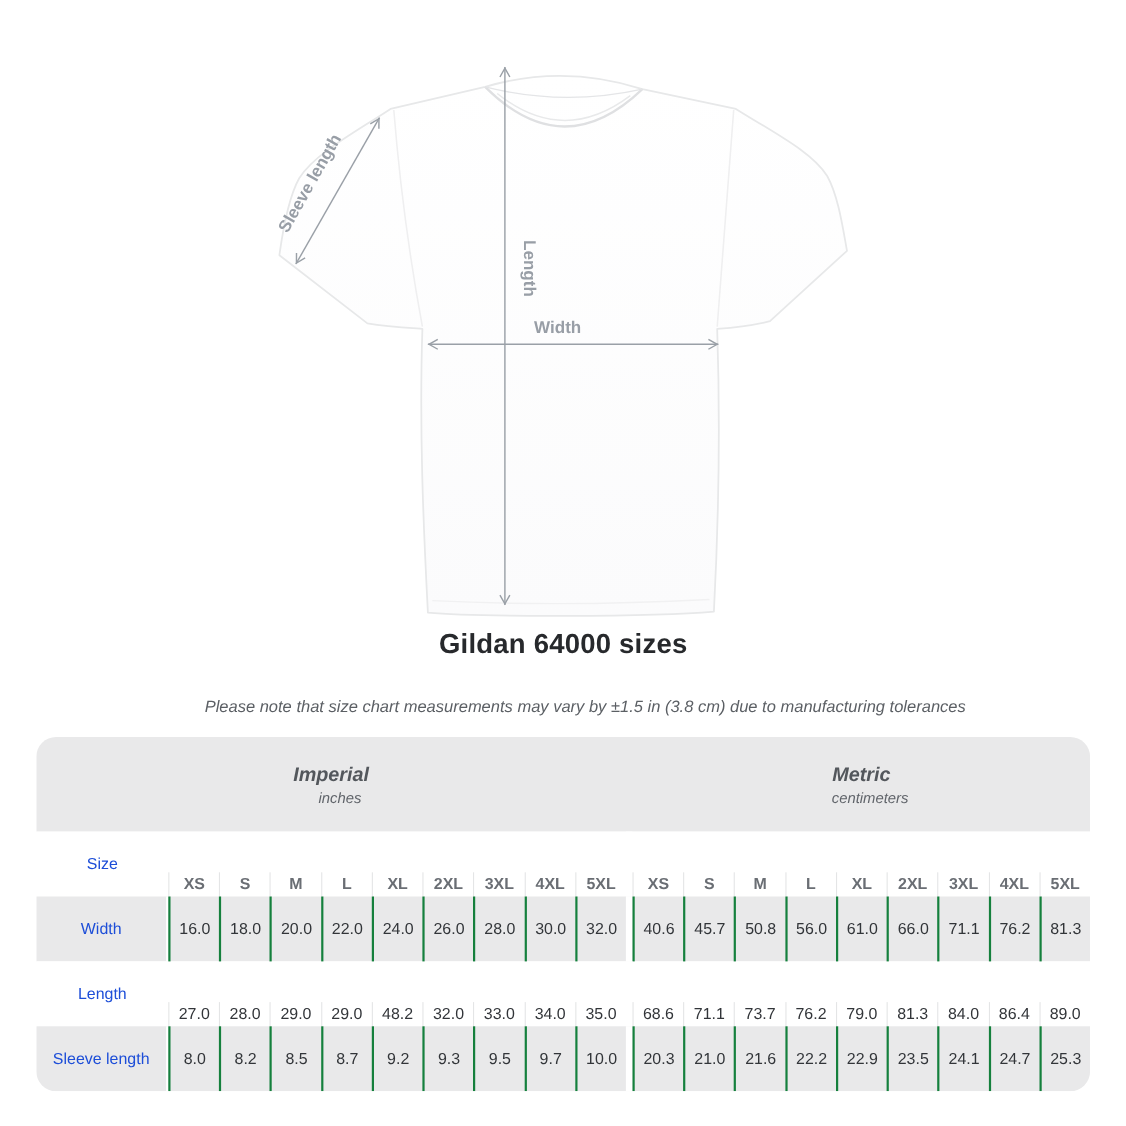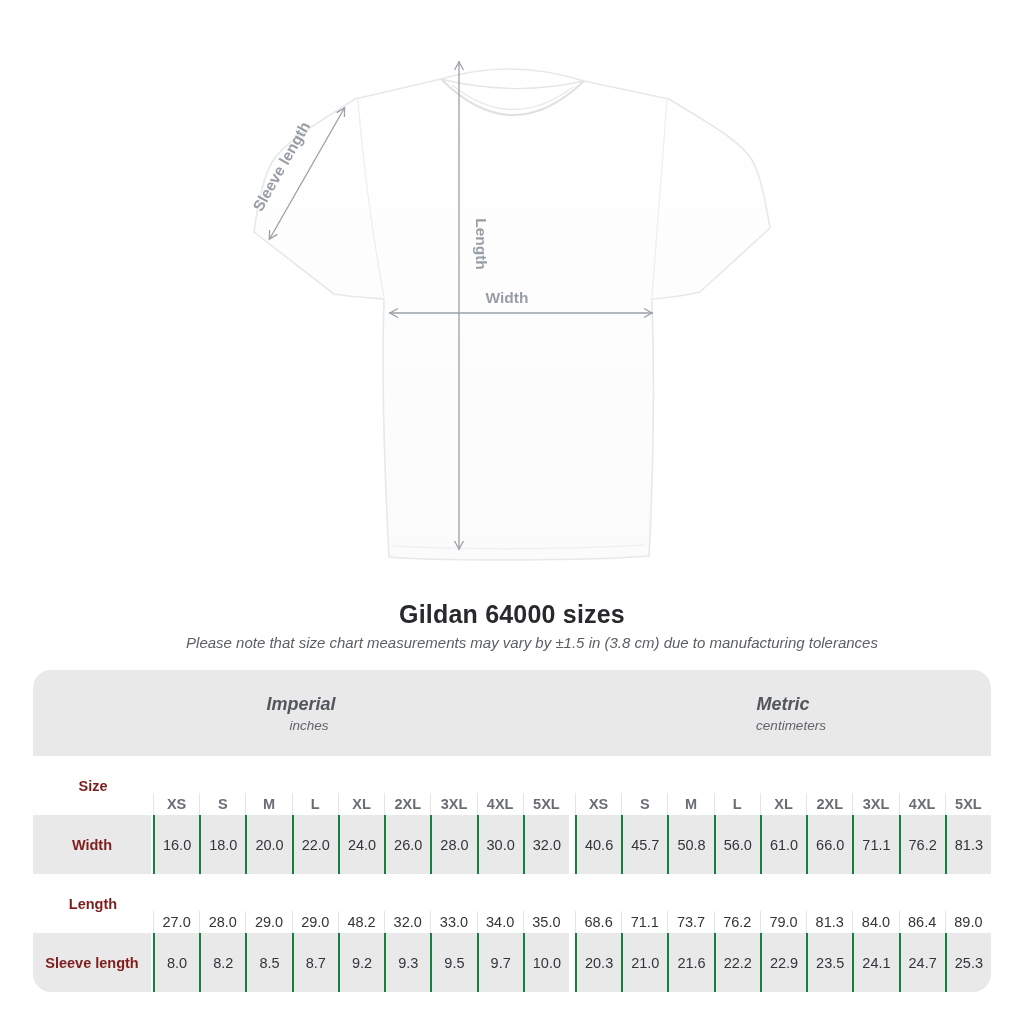--- a/index.html
+++ b/index.html
@@ -2,39 +2,39 @@
 <html><head>
 <meta charset="utf-8">
 <style>
   html,body{margin:0;padding:0;background:#ffffff;}
   body{width:1024px;height:1024px;position:relative;font-family:"Liberation Sans",sans-serif;overflow:hidden;}
 
   
   .tee-wrap{position:absolute;left:0;top:0;width:1024px;height:580px;}
 
   
-  .title{position:absolute;left:0;top:600px;width:1024px;text-align:center;
+  .title{position:absolute;left:0;top:572px;width:1024px;text-align:center;
          font-size:25px;font-weight:bold;color:#27292c;letter-spacing:.2px;}
   .subtitle{position:absolute;left:0;top:634px;width:1024px;text-align:center;
             font-size:15px;font-style:italic;color:#5b5f64;margin-left:20px;}
 
   
   .size-table{position:absolute;left:33px;top:670px;width:958px;height:322px;
               border-radius:18px;overflow:hidden;background:#ffffff;}
   .trow{display:grid;grid-template-columns:120px repeat(9,1fr) 6px repeat(9,1fr);}
   .band{height:86px;background:#e9e9ea;}
   .band .sec{display:flex;flex-direction:column;align-items:center;justify-content:center;gap:3px;}
   .sec-imperial{grid-column:1/11;}
   .sec-metric{grid-column:12/21;}
   .sec-name{font-size:18px;font-weight:bold;font-style:italic;color:#53575c;}
   .sec-unit{font-size:13.5px;font-style:italic;color:#60646a;margin-left:16px;}
 
   .drow{height:59px;}
   .drow .cell,.drow .rlabel{display:flex;align-items:center;justify-content:center;font-size:14.5px;}
-  .rlabel{font-weight:bold;color:#7f1d1d;}
+  .rlabel{font-weight:normal;color:#1d4ed8;}
   .cell{color:#323539;}
   .sizes-row .cell{font-weight:bold;color:#6a6e74;}
   .divcol{background:#ffffff;}
 
   .white-row{background:#ffffff;}
   .white-row .cell{border-left:1px solid #e4e5e6;margin-top:37px;}
   .gray-row{background:#e9e9ea;}
   .gray-row .cell{border-left:2px solid #15803d;}
   .gray-row .rlabel{border-right:2px solid #ffffff;}
 </style>

